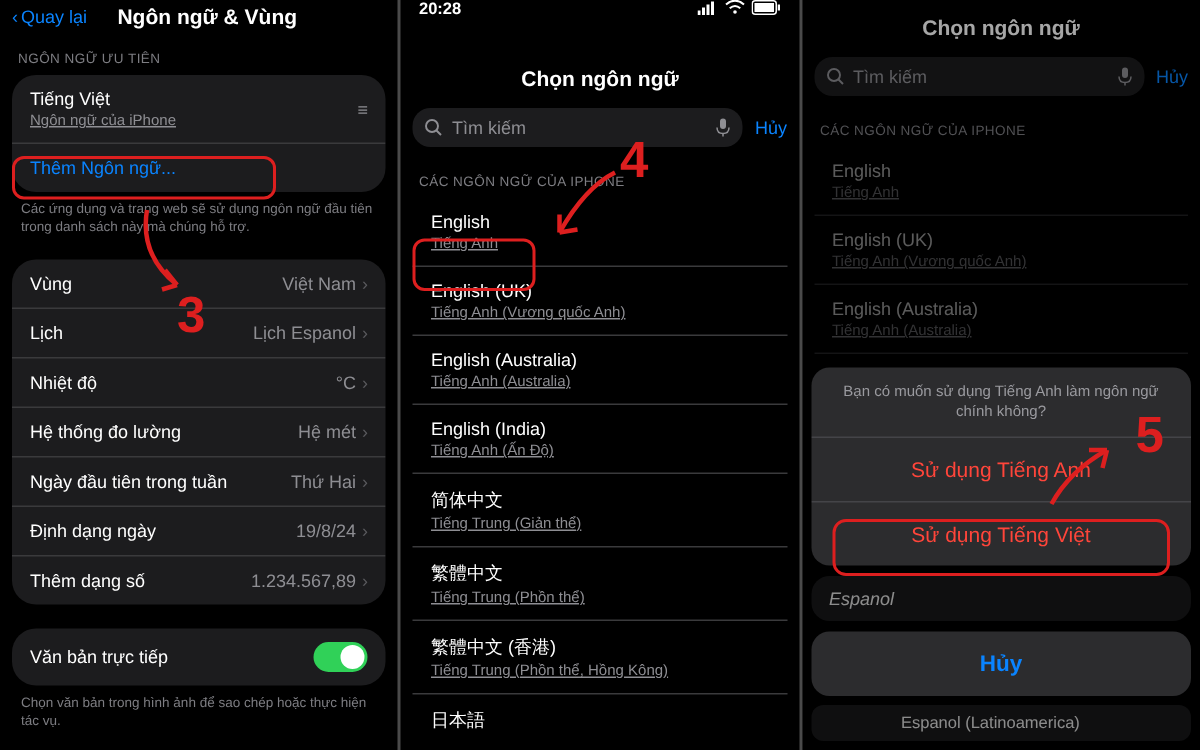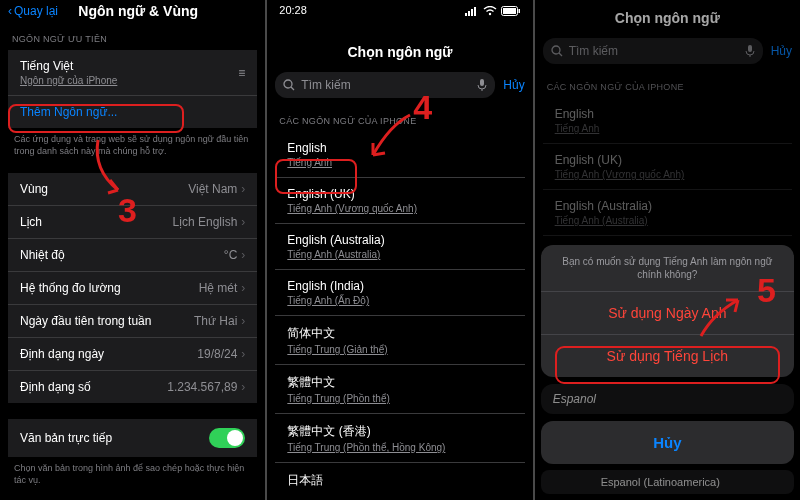--- a/index.html
+++ b/index.html
@@ -8,28 +8,28 @@
     font-family: -apple-system, "Helvetica Neue", Arial, sans-serif;
     width: 800px;
     height: 500px;
     display: flex;
     overflow: hidden;
   }
   .phone { flex: 1 1 0; background: #000; height: 100%; position: relative; display: flex; flex-direction: column; overflow: hidden; }
   .phone + .phone { margin-left: 2px; }
 
   
-  .statusbar { height: 20px; display: flex; justify-content: space-between; align-items: flex-end; padding: 0 12px; color: #fff; font-size: 11px; font-weight: 400; position: relative; z-index: 40; }
+  .statusbar { height: 20px; display: flex; justify-content: space-between; align-items: flex-start; padding: 0 12px; color: #fff; font-size: 11px; font-weight: 700; position: relative; z-index: 40; }
   .status-icons { display: flex; gap: 4px; align-items: center; }
   .header { display: flex; align-items: center; padding: 4px 8px; color: #fff; font-size: 12px; }
   .back { color: #0a84ff; display: flex; align-items: center; font-size: 12px; gap: 2px; }
   .title { color: #fff; font-weight: 600; font-size: 14px; }
 
   .section-header { text-transform: uppercase; color: #7d7d82; font-size: 9px; padding: 12px 12px 6px 12px; letter-spacing: 0.3px; }
-  .group { background: #1c1c1e; border-radius: 0; margin: 0 8px; overflow: hidden; }
+  .group { background: #1c1c1e; border-radius: 16px; margin: 0 8px; overflow: hidden; }
   .row { padding: 9px 12px; color: #fff; font-size: 12px; display: flex; justify-content: space-between; align-items: center; border-bottom: 0.5px solid #3a3a3c; position: relative; }
   .row:last-child { border-bottom: none; }
   .row .sub { color: #8e8e93; font-size: 10px; margin-top: 2px; text-decoration: underline; }
   .row .accessory { color: #8e8e93; font-size: 12px; display: flex; align-items: center; gap: 4px; }
   .row.stacked { flex-direction: column; align-items: flex-start; }
   .footer-note { color: #7d7d82; font-size: 9px; padding: 6px 14px; line-height: 1.3; }
 
   .link-blue { color: #0a84ff; }
   .chevron { color: #5a5a5e; font-size: 12px; }
 
@@ -98,21 +98,21 @@
     <div class="row">
       <span>Vùng</span>
       <span class="accessory">
           <span>Việt Nam</span>
           <span class="chevron">›</span>
         </span>
     </div>
     <div class="row">
       <span>Lịch</span>
       <span class="accessory">
-          <span>Lịch English</span>
+          <span>Lịch Espanol</span>
           <span class="chevron">›</span>
         </span>
     </div>
     <div class="row">
       <span>Nhiệt độ</span>
       <span class="accessory">
           <span>°C</span>
           <span class="chevron">›</span>
         </span>
     </div>
@@ -131,21 +131,21 @@
         </span>
     </div>
     <div class="row">
       <span>Định dạng ngày</span>
       <span class="accessory">
           <span>19/8/24</span>
           <span class="chevron">›</span>
         </span>
     </div>
     <div class="row">
-      <span>Định dạng số</span>
+      <span>Thêm dạng số</span>
       <span class="accessory">
           <span>1.234.567,89</span>
           <span class="chevron">›</span>
         </span>
     </div>
   </div>
 
   <div class="group" style="margin-top:16px;">
     <div class="row">
       <span>Văn bản trực tiếp</span>
@@ -308,22 +308,22 @@
       <div class="row stacked">
     <div>繁體中文</div>
     <div class="sub"></div>
   </div>
     </div>
 
   <div class="sheet-backdrop"></div>
   <div class="sheet">
     <div class="sheet-group">
       <div class="sheet-msg">Bạn có muốn sử dụng Tiếng Anh làm ngôn ngữ chính không?</div>
-      <div class="sheet-btn">Sử dụng Ngày Anh</div>
-      <div class="sheet-btn">Sử dụng Tiếng Lịch</div>
+      <div class="sheet-btn">Sử dụng Tiếng Anh</div>
+      <div class="sheet-btn">Sử dụng Tiếng Việt</div>
     </div>
     <div class="sheet-group dimmed-layer" style="margin-bottom:7px; background:#1c1c1e;">
       <div class="row stacked" style="padding:8px 12px;font-style:italic;">
         <div>Espanol</div>
       </div>
     </div>
     <div class="sheet-cancel">Hủy</div>
     <div class="dimmed-layer" style="margin-top:6px; background:#1c1c1e; border-radius:8px;">
       <div class="row stacked" style="padding:6px 12px;">
         <div style="font-size:11px;padding-left:48px;">Espanol (Latinoamerica)</div>

